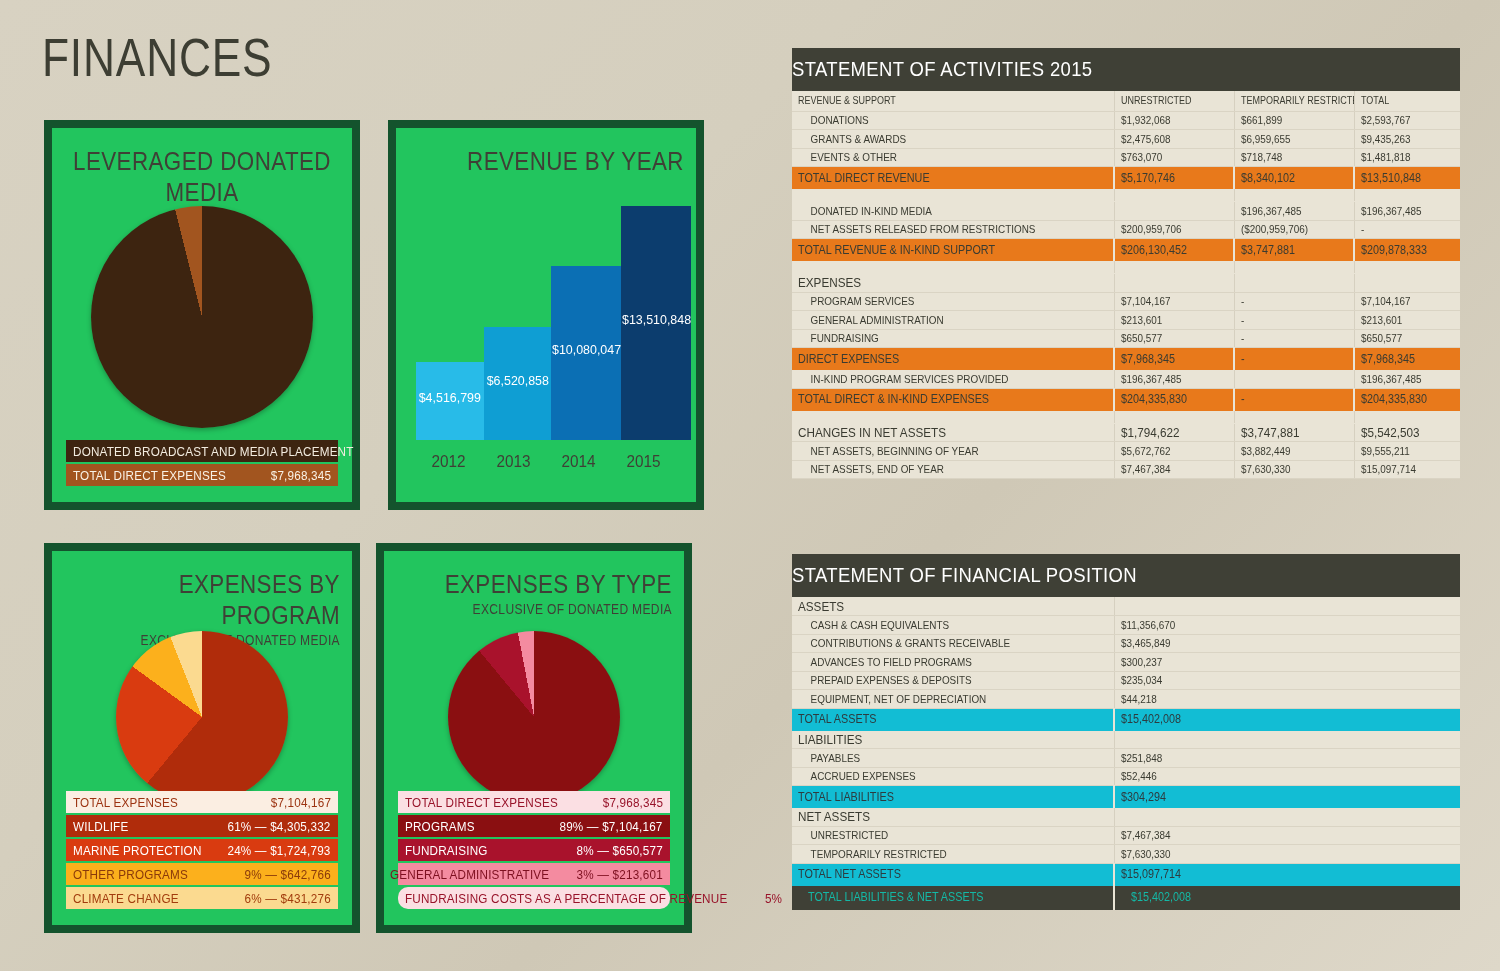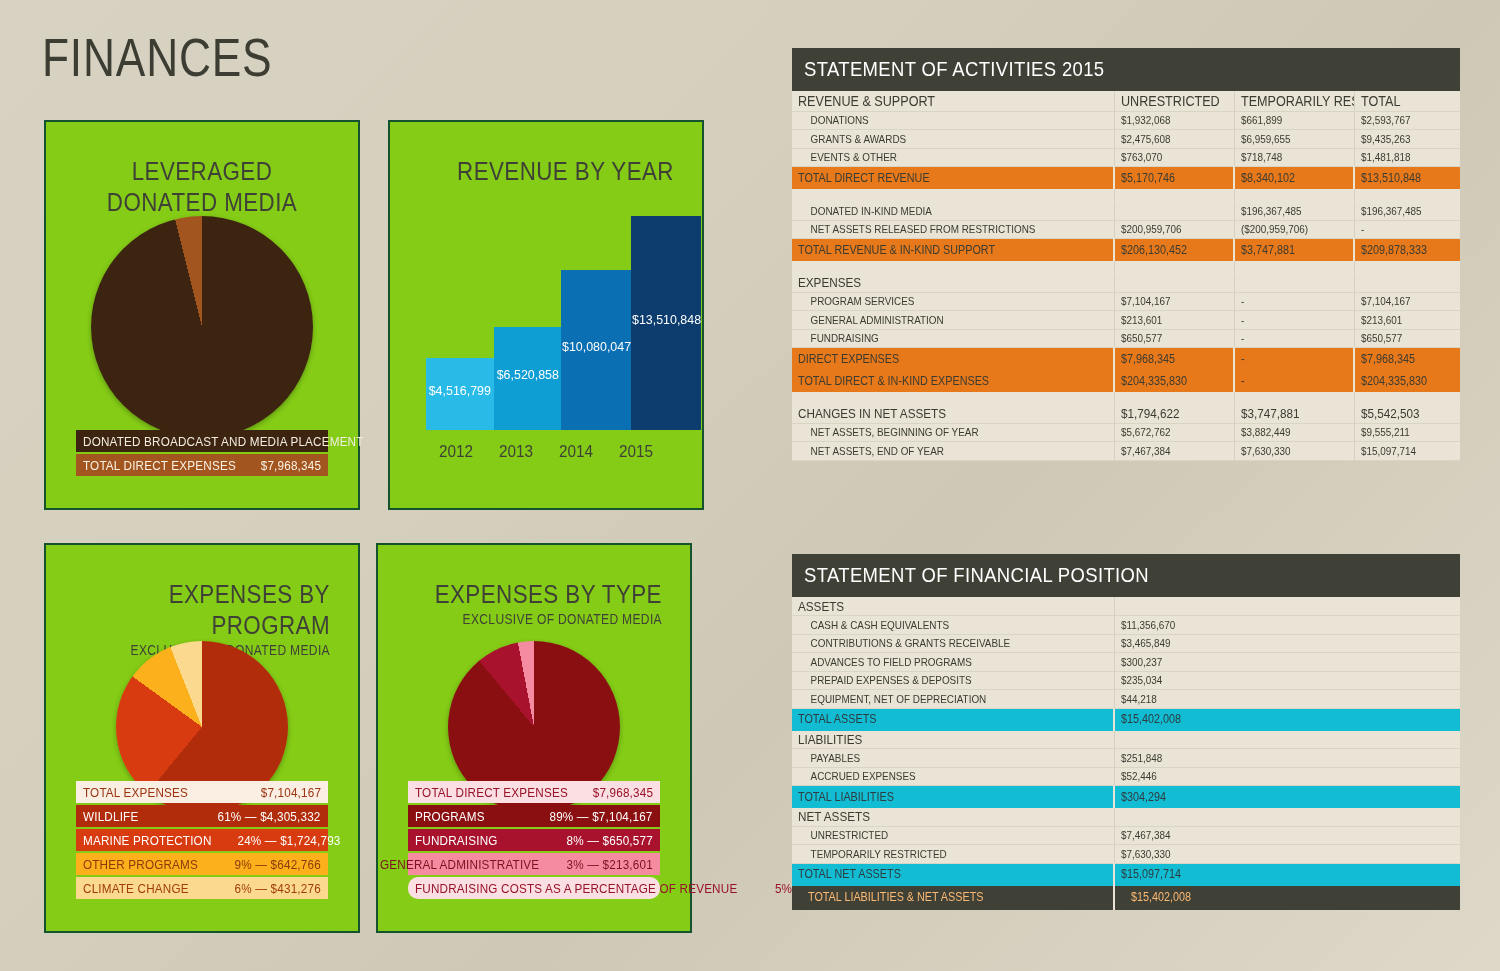--- a/index.html
+++ b/index.html
@@ -18,23 +18,23 @@
     position: absolute; left: 42px; top: 26px;
     font-size: 54px; letter-spacing: 1px;
     color: #3d3e33; font-weight: normal;
     font-family: "Liberation Sans Narrow", "Liberation Sans", sans-serif;
     transform: scaleX(0.82); transform-origin: left top;
   }
 
   
   .panel {
     position: absolute;
-    background: #84cc16;
-    border: 2px solid #14532d;
-    padding: 16px;
+    background: #22c55e;
+    border: 8px solid #14532d;
+    padding: 0;
   }
   .panel-inner { position: relative; width: 100%; height: 100%; }
   .panel-title {
     text-align: center;
     color: #3f4036;
     font-size: 26px;
     letter-spacing: 0.5px;
     font-family: "Liberation Sans Narrow", "Liberation Sans", sans-serif;
     transform: scaleX(0.86);
   }
@@ -74,21 +74,21 @@
   .bar-labels { position: absolute; left: 20px; right: 20px; bottom: 30px; display: flex; justify-content: space-between; }
   .bar-label { width: 70px; text-align: center; color: #3f4036; font-size: 17px; font-family: "Liberation Sans Narrow", "Liberation Sans", sans-serif; transform: scaleX(0.9); }
 
   
   .pie { border-radius: 50%; position: absolute; }
 
   
   .table-block { position: absolute; }
   .table-header {
     background: #3f4036; color: #fff;
-    font-size: 21px; padding: 9px 12px 10px 12px;
+    font-size: 21px; padding: 9px 12px 10px 0;
     letter-spacing: 0.4px;
     font-family: "Liberation Sans Narrow", "Liberation Sans", sans-serif;
   }
   .table-header span { display: inline-block; transform: scaleX(0.88); transform-origin: left center; }
   table { width: 100%; border-collapse: collapse; table-layout: fixed; }
   table td {
     font-size: 11px; color: #3a3b31; height: 18.5px; padding: 0 6px;
     font-family: "Liberation Sans Narrow", "Liberation Sans", sans-serif;
     white-space: nowrap; overflow: hidden;
     background: #e9e4d6;
@@ -96,23 +96,23 @@
   }
   table td .t { display: inline-block; transform: scaleX(0.9); transform-origin: left center; }
   tr.spacer td { background: #e9e4d6; border-bottom: 1px solid #e9e4d6; height: 13px; }
   tr.section td { font-size: 13px; }
   td.indent .t { padding-left: 14px; }
   td.col-sep { border-left: 1px solid #d6d0c0; }
   tr.orange td { background: #e8791b; color: #3a3b31; font-size: 12px; border-bottom: 1px solid #e8791b; height: 22px; }
   tr.orange td.col-sep { border-left: 2px solid #e9e4d6; }
   tr.cyan td { background: #12bdd4; color: #2d3b3f; font-size: 12px; border-bottom: 1px solid #12bdd4; height: 22px; }
   tr.cyan td.col-sep { border-left: 2px solid #e9e4d6; }
-  tr.dark td { background: #3f4036; color: #fdba74; font-size: 12px; border-bottom: 1px solid #3f4036; height: 24px; padding-left: 16px; }
+  tr.dark td { background: #3f4036; color: #14b8a6; font-size: 12px; border-bottom: 1px solid #3f4036; height: 24px; padding-left: 16px; }
   tr.dark td.col-sep { border-left: 2px solid #e9e4d6; }
-  tr.colhead td { font-size: 14px; color: #3a3b31; height: 20px; }
+  tr.colhead td { font-size: 10px; color: #3a3b31; height: 20px; }
 </style>
 </head>
 <body>
 
 <h1 id="page-title">FINANCES</h1>
 
 <div class="panel" style="left:44px; top:120px; width:316px; height:390px;">
   <div class="panel-inner">
     <div class="panel-title-wrap">
       <div class="panel-title">LEVERAGED DONATED MEDIA</div>
@@ -326,20 +326,26 @@
           <td class="col-sep"><span class="t">$650,577</span></td>
           <td class="col-sep"><span class="t">-</span></td>
           <td class="col-sep"><span class="t">$650,577</span></td>
         </tr>
         <tr class="orange">
           <td class=""><span class="t">DIRECT EXPENSES</span></td>
           <td class="col-sep"><span class="t">$7,968,345</span></td>
           <td class="col-sep"><span class="t">-</span></td>
           <td class="col-sep"><span class="t">$7,968,345</span></td>
         </tr>
+        <tr class="normal">
+          <td class="indent"><span class="t">IN-KIND PROGRAM SERVICES PROVIDED</span></td>
+          <td class="col-sep"><span class="t">$196,367,485</span></td>
+          <td class="col-sep"><span class="t"></span></td>
+          <td class="col-sep"><span class="t">$196,367,485</span></td>
+        </tr>
         <tr class="orange">
           <td class=""><span class="t">TOTAL DIRECT &amp; IN-KIND EXPENSES</span></td>
           <td class="col-sep"><span class="t">$204,335,830</span></td>
           <td class="col-sep"><span class="t">-</span></td>
           <td class="col-sep"><span class="t">$204,335,830</span></td>
         </tr>
         <tr class="spacer">
           <td class=""><span class="t"></span></td>
           <td class="col-sep"><span class="t"></span></td>
           <td class="col-sep"><span class="t"></span></td>

